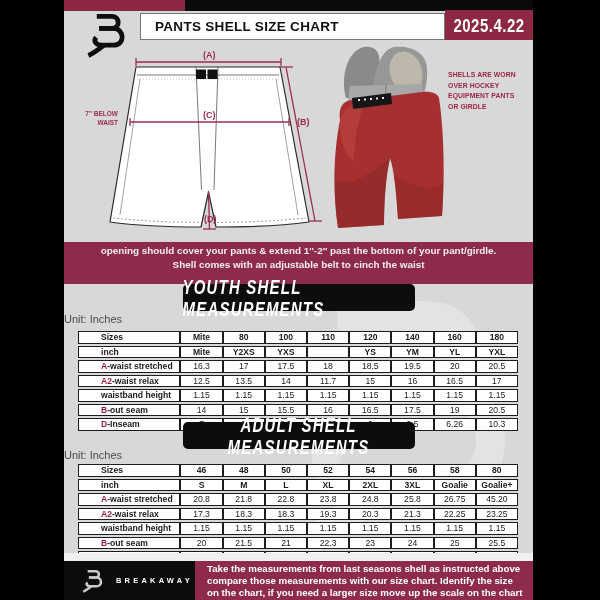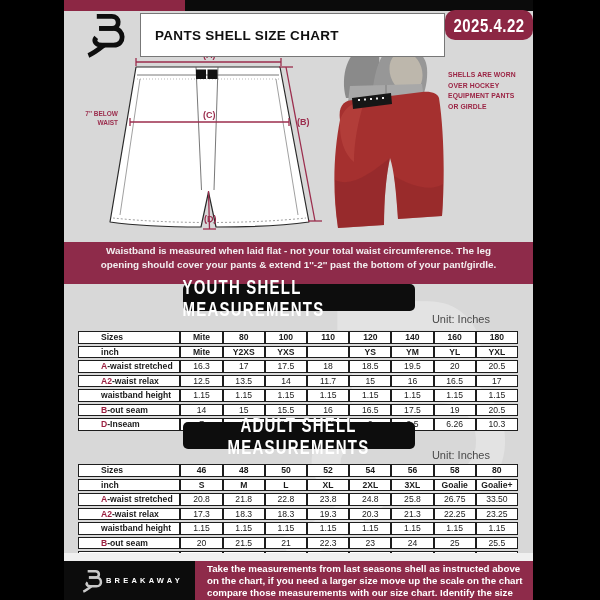--- a/index.html
+++ b/index.html
@@ -5,66 +5,66 @@
   html,body{margin:0;padding:0;}
   body{width:600px;height:600px;background:#000;position:relative;
        font-family:"Liberation Sans",sans-serif;overflow:hidden;}
   .page{position:absolute;left:64px;top:0;width:469px;height:600px;
         background:#d8d8d8;overflow:hidden;}
   
   .topstrip{position:absolute;top:0;left:0;width:469px;height:11px;background:#0b0b0b;}
   .topstrip .maroon-block{position:absolute;left:0;top:0;width:121px;height:11px;background:#8c2744;}
   
   .logo-header{position:absolute;left:18px;top:11px;width:50px;height:48px;}
-  .title-box{position:absolute;left:76px;top:13px;width:305px;height:44px;background:#fff;
+  .title-box{position:absolute;left:76px;top:13px;width:305px;height:27px;background:#fff;
              border:1px solid #777;box-sizing:border-box;display:flex;align-items:center;
              padding-left:14px;font-size:13.5px;font-weight:600;letter-spacing:.3px;color:#101010;z-index:3;}
   .date-box{position:absolute;left:381px;top:10px;width:88px;height:30px;background:#8c2744;
-            color:#fff;display:flex;align-items:center;justify-content:center;z-index:3;border-radius:10px;}
+            color:#fff;display:flex;align-items:center;justify-content:center;z-index:3;}
   .date-box span{display:inline-block;font-weight:bold;font-size:15px;letter-spacing:.5px;transform:scaleY(1.25);}
   
   .shorts-svg{position:absolute;left:15px;top:45px;width:250px;height:187px;}
   .photo-svg{position:absolute;left:270px;top:42px;width:112px;height:188px;}
   .diag-label{position:absolute;color:#9b2d4d;font-weight:bold;font-size:9px;z-index:2;}
   .below-waist{position:absolute;left:14px;top:110px;width:40px;text-align:right;
                color:#9b2d4d;font-weight:bold;font-size:6.5px;line-height:8.5px;}
   .photo-note{position:absolute;left:384px;top:70px;color:#9b2444;font-weight:bold;
               font-size:6.8px;line-height:10.5px;letter-spacing:.1px;}
   
   .wband{position:absolute;left:0;top:242px;width:469px;height:42px;background:#8e2b4a;
          color:#f3eef0;text-align:center;font-weight:bold;font-size:9.9px;line-height:13.5px;
          padding-top:2px;box-sizing:border-box;z-index:2;}
   
   .section-banner{position:absolute;left:50%;transform:translateX(-50%);width:232px;height:27px;
                   background:#0d0d0d;border-radius:5px;color:#fff;display:flex;align-items:center;
-                  justify-content:center;z-index:2;}
+                  justify-content:center;z-index:2;font-style:italic;}
   .section-banner span{display:inline-block;font-weight:bold;font-size:15px;letter-spacing:1.2px;transform:scaleY(1.3);}
   .banner-youth{top:284px;}
   .banner-adult{top:422px;text-align:center;}
-  .unit{position:absolute;left:0;width:426px;text-align:right;font-size:11px;color:#4a4a4a;z-index:2;}
+  .unit{position:absolute;left:0;width:426px;text-align:left;font-size:11px;color:#4a4a4a;z-index:2;}
   .unit-youth{top:313px;}
   .unit-adult{top:449px;}
   
   table.meas{position:absolute;left:14px;width:440px;border-collapse:separate;border-spacing:0 2px;
              table-layout:fixed;z-index:2;}
   .table-youth{top:329px;}
   .table-adult{top:462px;}
   table.meas td{border:1px solid #1d1d1d;background:#fff;height:10.5px;font-size:8.6px;
                 text-align:center;color:#1a1a1a;padding:0;overflow:hidden;white-space:nowrap;}
   table.meas td.lbl{text-align:left;padding-left:22px;font-weight:bold;}
   table.meas tr.hdr td{font-weight:bold;}
   table.meas .pfx{color:#9b2040;}
   
   .watermark{position:absolute;left:185px;top:283px;width:300px;height:290px;z-index:0;}
   
   .prefooter{position:absolute;left:0;top:553px;width:469px;height:8px;background:#f0f0f0;z-index:2;}
   .footer{position:absolute;left:0;top:561px;width:469px;height:39px;z-index:3;}
   .footer-black{position:absolute;left:0;top:0;width:131px;height:39px;background:#0c0c0c;
                 display:flex;align-items:center;padding-left:18px;box-sizing:border-box;}
-  .footer-brand{color:#fff;font-size:7.5px;font-weight:bold;letter-spacing:3.2px;margin-left:2px;}
+  .footer-brand{color:#fff;font-size:7.5px;font-weight:bold;letter-spacing:3.2px;margin-left:12px;}
   .footer-maroon{position:absolute;left:131px;top:0;width:382px;height:39px;background:#8e2b4a;
                  color:#fff;font-weight:bold;font-size:9.7px;line-height:12.2px;
                  padding:2px 0 0 12px;box-sizing:border-box;}
   .line{display:block;}
 </style>
 </head>
 <body>
 
 <div class="page">
 
@@ -139,22 +139,22 @@
       </g>
   </svg>
   <div class="photo-note">
     <span class="line">SHELLS ARE WORN</span>
     <span class="line">OVER HOCKEY</span>
     <span class="line">EQUIPMENT PANTS</span>
     <span class="line">OR GIRDLE</span>
   </div>
 
   <div class="wband">
-    <span class="line">Waistband is measured when laid flat - not your total waist circumference. The leg</span>
     <span class="line">opening should cover your pants &amp; extend 1''-2'' past the bottom of your pant/girdle.</span>
+    <span class="line">Shell comes with an adjustable belt to cinch the waist</span>
   </div>
 
   <svg class="watermark" viewBox="0 0 70 80">
     <path d="M18,9 H43 C56,9 58,27 44,29 H22" fill="none" stroke="#e3e3e3" stroke-width="8"></path>
     <path d="M22,29 H46 C64,29 66,57 46,57 H27 C16,57 12,50 17,44" fill="none" stroke="#e3e3e3" stroke-width="8"></path>
     <path d="M30,57 C20,65 12,71 4,74" fill="none" stroke="#e3e3e3" stroke-width="8"></path>
   </svg>
 
   <div class="section-banner banner-youth">
     <span>YOUTH SHELL MEASUREMENTS</span>
@@ -294,21 +294,21 @@
         </tr>
         <tr>
           <td class="lbl"><span class="pfx">A</span>-waist stretched</td>
           <td>20.8</td>
           <td>21.8</td>
           <td>22.8</td>
           <td>23.8</td>
           <td>24.8</td>
           <td>25.8</td>
           <td>26.75</td>
-          <td>33.50</td>
+          <td>45.20</td>
         </tr>
         <tr>
           <td class="lbl"><span class="pfx">A2</span>-waist relax</td>
           <td>17.3</td>
           <td>18.3</td>
           <td>18.3</td>
           <td>19.3</td>
           <td>20.3</td>
           <td>21.3</td>
           <td>22.25</td>
@@ -355,17 +355,17 @@
     <div class="footer-black">
       <svg width="22" height="26" viewBox="0 0 70 80">
         <path d="M18,9 H43 C56,9 58,27 44,29 H22" fill="none" stroke="#c9c9c9" stroke-width="8"></path>
         <path d="M22,29 H46 C64,29 66,57 46,57 H27 C16,57 12,50 17,44" fill="none" stroke="#c9c9c9" stroke-width="8"></path>
         <path d="M30,57 C20,65 12,71 4,74" fill="none" stroke="#c9c9c9" stroke-width="8"></path>
       </svg>
       <span class="footer-brand">BREAKAWAY</span>
     </div>
     <div class="footer-maroon">
       <span class="line">Take the measurements from last seasons shell as instructed above</span>
+      <span class="line">compare those measurements  with our size chart. Identify the size</span>
       <span class="line">on the chart, if you need a larger size move up the scale on the chart</span>
-      <span class="line">compare those measurements  with our size chart. Identify the size</span>
     </div>
   </div>
 </div>
 
 </body></html>

